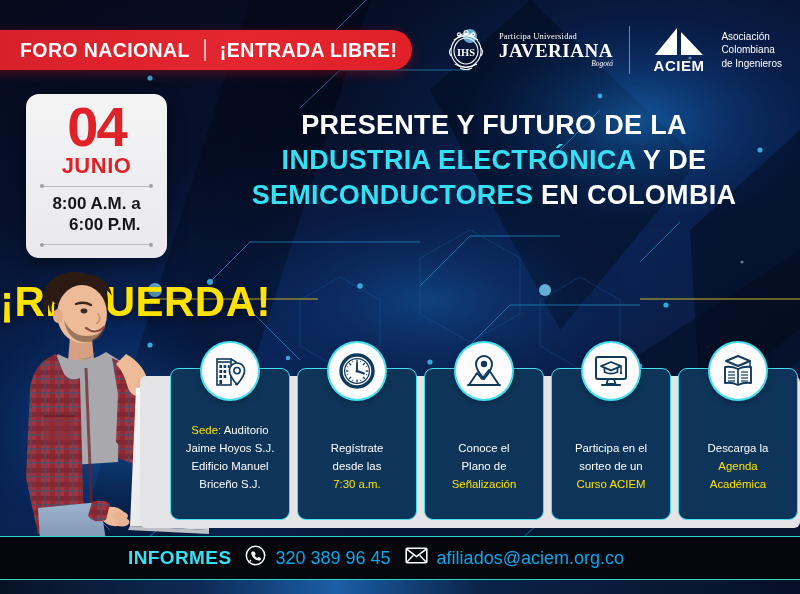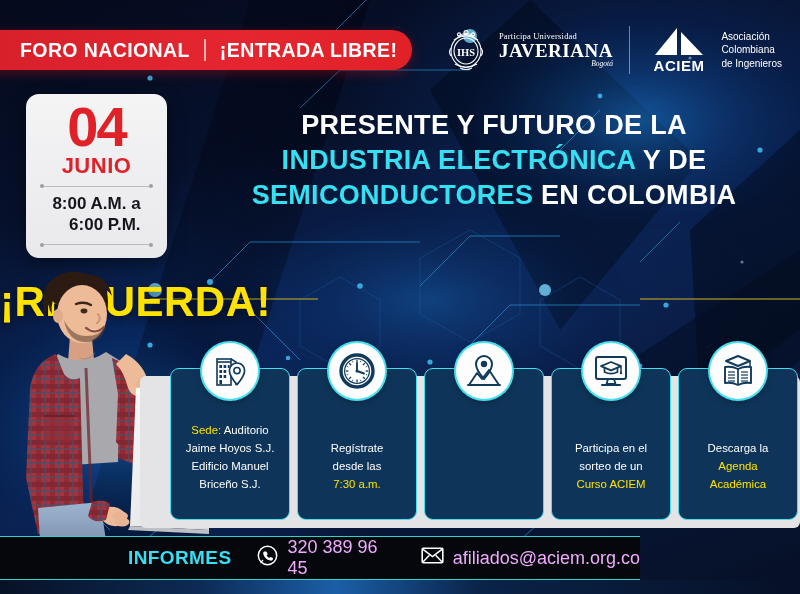--- a/index.html
+++ b/index.html
@@ -112,27 +112,27 @@
   }
   .card .c-text {
     color:#fff; font-size:11.4px; line-height:1.58; text-align:center;
     margin-bottom:14px;
   }
   .card .c-text .hl { color:#ffe200; }
 
   
   #footerwrap { position:absolute; left:0; bottom:0; width:800px; height:58px; }
   #footer {
-    position:absolute; left:0; top:0; width:640px; height:44px;
+    position:absolute; left:0; top:0; width:800px; height:44px;
     background:#05070d;
     border-top:1.6px solid #2fd4c8; border-bottom:1.6px solid #2fd4c8;
-    display:flex; align-items:center; gap:26px; padding-left:128px;
+    display:flex; align-items:center; gap:14px; padding-left:128px;
   }
   #footer .f-label { color:#34e0f2; font-size:19px; font-weight:bold; letter-spacing:.4px; }
-  #footer .f-item { display:flex; align-items:center; gap:9px; color:#f0abfc; font-size:18px; }
+  #footer .f-item { display:flex; align-items:center; gap:9px; color:#0ea5e9; font-size:18px; }
   #botstrip {
     position:absolute; left:0; bottom:0; width:800px; height:14px;
     background:linear-gradient(90deg,#071226 0%, #0d2a55 25%, #1b5fa8 42%, #0a2348 60%, #061026 100%);
   }
 </style>
 </head>
 <body>
 
 <div id="poster">
 
@@ -476,20 +476,25 @@
 
     <div class="card">
       <div class="c-icon">
         <svg width="36" height="34" viewBox="0 0 36 34">
           <path d="M18,2 a8,8 0 0 1 8,8 c0,6 -8,15 -8,15 s-8,-9 -8,-15 a8,8 0 0 1 8,-8 z" fill="#ffffff" stroke="#113a5c" stroke-width="2"></path>
           <circle cx="18" cy="10" r="3.2" fill="#113a5c"></circle>
           <path d="M3,31 L11,19 L16,25 L23,16 L33,31 Z" fill="none" stroke="#113a5c" stroke-width="1.9" stroke-linejoin="round"></path>
           <path d="M2,31 H34" stroke="#113a5c" stroke-width="1.9" stroke-linecap="round"></path>
         </svg>
       </div>
+      <div class="c-text">
+        <div>Conoce el</div>
+        <div>Plano de</div>
+        <div class="hl">Señalización</div>
+      </div>
     </div>
 
     <div class="card">
       <div class="c-icon">
         <svg width="36" height="34" viewBox="0 0 36 34">
           <rect x="3" y="3" width="30" height="22" rx="2" fill="none" stroke="#113a5c" stroke-width="2"></rect>
           <path d="M15,25 h6 l1.5,5 h-9 z" fill="none" stroke="#113a5c" stroke-width="1.8"></path>
           <path d="M9,31 h18" stroke="#113a5c" stroke-width="2" stroke-linecap="round"></path>
           <path d="M18,8 L28,12.2 L18,16.4 L8,12.2 Z" fill="none" stroke="#113a5c" stroke-width="1.8" stroke-linejoin="round"></path>
           <path d="M11.5,13.6 v4.4 q6.5,3.4 13,0 v-4.4" fill="none" stroke="#113a5c" stroke-width="1.7"></path>

